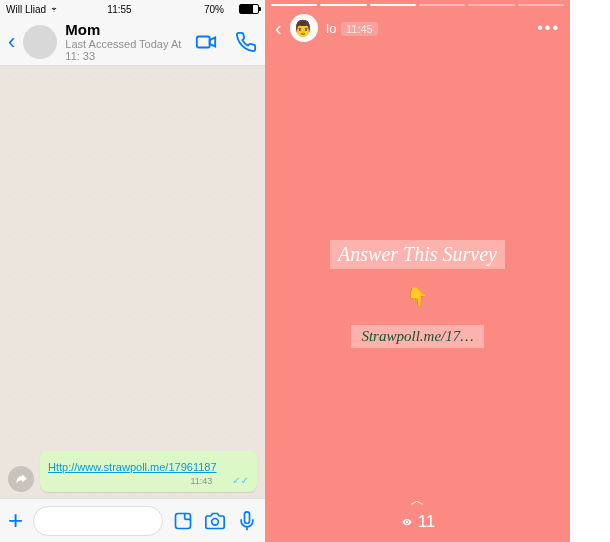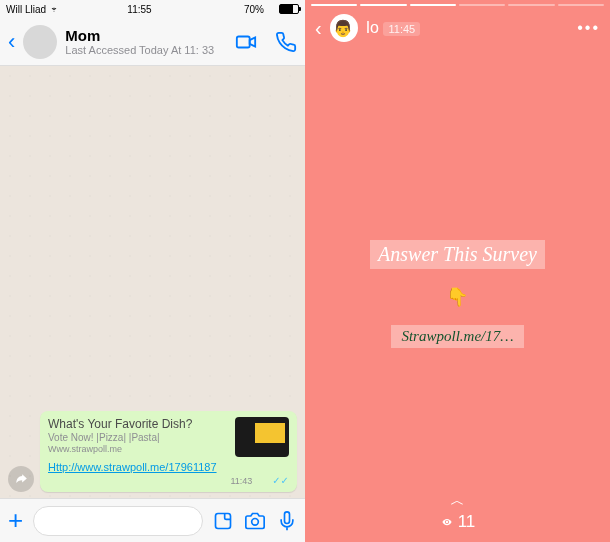--- a/index.html
+++ b/index.html
@@ -1,19 +1,19 @@
 <!DOCTYPE html>
 <html><head>
 <meta charset="utf-8">
 <style>
 * { margin: 0; padding: 0; box-sizing: border-box; font-family: -apple-system, Helvetica, Arial, sans-serif; }
 body { width: 610px; height: 542px; display: flex; overflow: hidden; }
 
 
-.left { width: 305px; height: 542px; background: #ece5dd; position: relative; display: flex; flex-direction: column; }
+.left { width: 265px; height: 542px; background: #ece5dd; position: relative; display: flex; flex-direction: column; }
 .statusbar { height: 18px; background: #f7f7f7; display: flex; align-items: center; justify-content: space-between; padding: 0 6px; font-size: 10px; color: #000; }
 .sb-left { display: flex; align-items: center; gap: 3px; }
 .sb-right { display: flex; align-items: center; gap: 15px; margin-left: 24px; }
 .wifi { width: 10px; height: 8px; }
 .battery { width: 20px; height: 10px; border: 1px solid #000; border-radius: 2px; position: relative; }
 .battery::after { content: ''; position: absolute; right: -3px; top: 2px; width: 2px; height: 4px; background: #000; border-radius: 0 1px 1px 0; }
 .battery-fill { width: 70%; height: 100%; background: #000; }
 
 .wa-header { height: 48px; background: #f7f7f7; border-bottom: 1px solid #ddd; display: flex; align-items: center; padding: 0 8px; gap: 8px; }
 .back-arrow { color: #007aff; font-size: 22px; }
@@ -48,21 +48,21 @@
 
 
 .right { width: 305px; height: 542px; background: #fa8a82; position: relative; display: flex; flex-direction: column; }
 .progress-row { display: flex; gap: 3px; padding: 4px 6px; }
 .progress-seg { flex: 1; height: 2px; background: rgba(255,255,255,0.4); border-radius: 1px; }
 .progress-seg.active { background: #fff; }
 .story-header { display: flex; align-items: center; padding: 4px 10px; gap: 8px; }
 .story-back { color: #fff; font-size: 20px; }
 .story-avatar { width: 28px; height: 28px; border-radius: 50%; background: #fff; overflow: hidden; display: flex; align-items: center; justify-content: center; font-size: 16px; }
 .story-name-row { flex: 1; }
-.story-name { color: #fff; font-size: 16px; font-weight: 500; }
+.story-name { color: #fff; font-size: 13px; font-weight: 500; }
 .story-time { color: rgba(255,255,255,0.85); font-size: 11px; background: rgba(255,255,255,0.2); padding: 1px 5px; border-radius: 3px; display: inline-block; }
 .story-menu { color: #fff; font-size: 16px; letter-spacing: 2px; }
 
 .story-content { flex: 1; display: flex; flex-direction: column; align-items: center; justify-content: center; gap: 17px; padding: 0 12px; }
 .story-title { background: rgba(255,255,255,0.35); color: #fff; font-size: 20px; padding: 3px 8px; font-style: italic; font-family: Georgia, serif; }
 .story-emoji { font-size: 18px; }
 .story-link { background: rgba(255,255,255,0.35); color: #14532d; font-size: 15px; padding: 3px 10px; font-style: italic; font-family: Georgia, serif; }
 
 .story-footer { position: absolute; bottom: 10px; left: 0; right: 0; display: flex; flex-direction: column; align-items: center; gap: 2px; }
 .chevron-up { color: #fff; font-size: 14px; }
@@ -108,28 +108,20 @@
   </div>
 
   <div class="chat-area">
     <div class="msg-container">
       <div class="fwd-circle">
         <svg width="14" height="14" viewBox="0 0 24 24" fill="#fff">
             <path d="M14 4l8 7-8 7v-4c-5 0-8 2-10 5 0-7 4-12 10-12V4z"></path>
           </svg>
       </div>
       <div class="bubble">
-        <div class="preview-row">
-          <div class="preview-text">
-            <div class="preview-title">What's Your Favorite Dish?</div>
-            <div class="preview-sub">Vote Now! |Pizza| |Pasta|</div>
-            <div class="preview-domain">Www.strawpoll.me</div>
-          </div>
-          <div class="preview-thumb"></div>
-        </div>
         <div class="bubble-link">Http://www.strawpoll.me/17961187</div>
         <div class="bubble-time">
           <span>11:43</span>
           <span class="checks">✓✓</span>
         </div>
       </div>
     </div>
   </div>
 
   <div class="input-bar">

